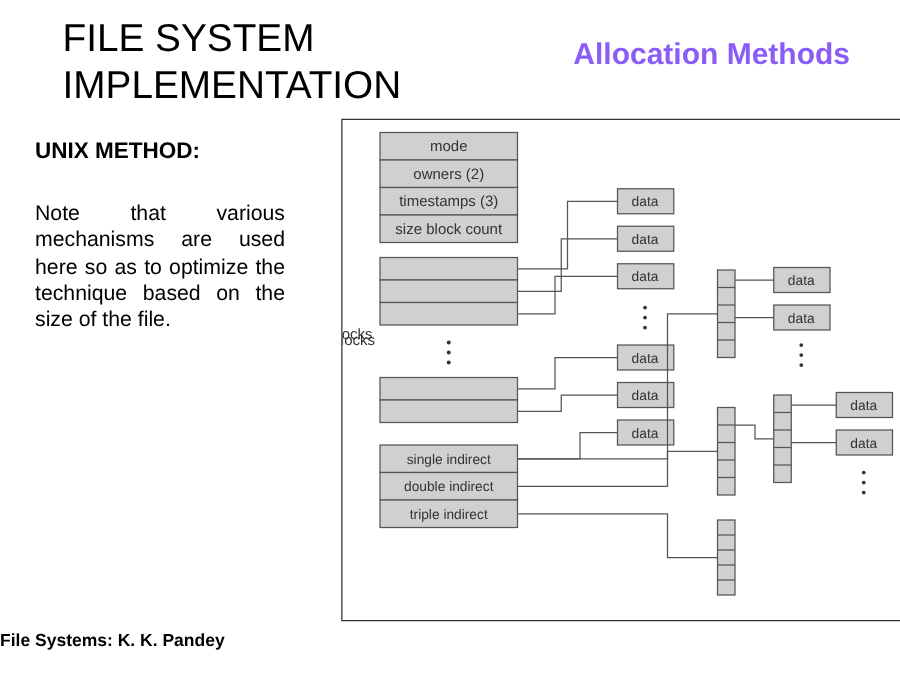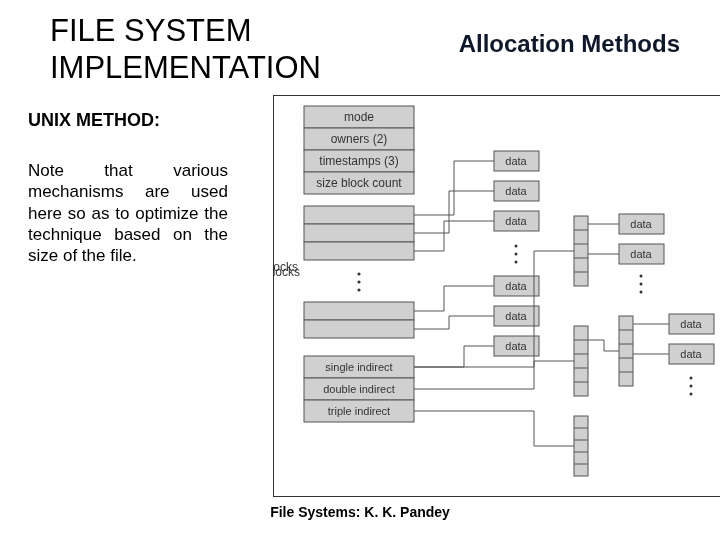--- a/index.html
+++ b/index.html
@@ -1,21 +1,21 @@
 <!DOCTYPE html>
 <html><head>
 <meta charset="utf-8">
 <style>
   html,body{margin:0;padding:0;width:720px;height:540px;background:#fff;font-family:Arial,Helvetica,sans-serif;color:#000;}
   .slide{position:relative;width:720px;height:540px;}
   .title-left{position:absolute;left:50px;top:12px;width:290px;font-size:31px;text-align:left;line-height:1.2;}
-  .title-right{position:absolute;right:40px;top:30px;font-size:24px;font-weight:bold;color:#0f172a;}
+  .title-right{position:absolute;right:40px;top:30px;font-size:24px;font-weight:bold;color:#8b5cf6;}
   .subhead{position:absolute;left:28px;top:110px;font-size:18px;font-weight:bold;}
   .body-text{position:absolute;left:28px;top:160px;width:200px;font-size:17px;text-align:justify;line-height:1.25;}
-  .footer{position:absolute;left:0;right:0;bottom:20px;text-align:center;font-size:14px;font-weight:bold;}
+  .footer{position:absolute;left:0;right:0;bottom:20px;text-align:left;font-size:14px;font-weight:bold;}
   .diagram{position:absolute;left:230px;top:95px;width:470px;height:400px;border:1px solid #333;background:#fff;margin-left:43px;}
   svg{position:absolute;left:0;top:0;}
   .cell{fill:#d0d0d0;stroke:#555;stroke-width:1;}
   .lbl{font-family:Arial,Helvetica,sans-serif;font-size:12px;fill:#333;}
   .lbl-sm{font-family:Arial,Helvetica,sans-serif;font-size:11px;fill:#333;}
   .edge{stroke:#555;stroke-width:1;fill:none;}
   .dot{fill:#333;}
 </style>
 </head>
 <body>

